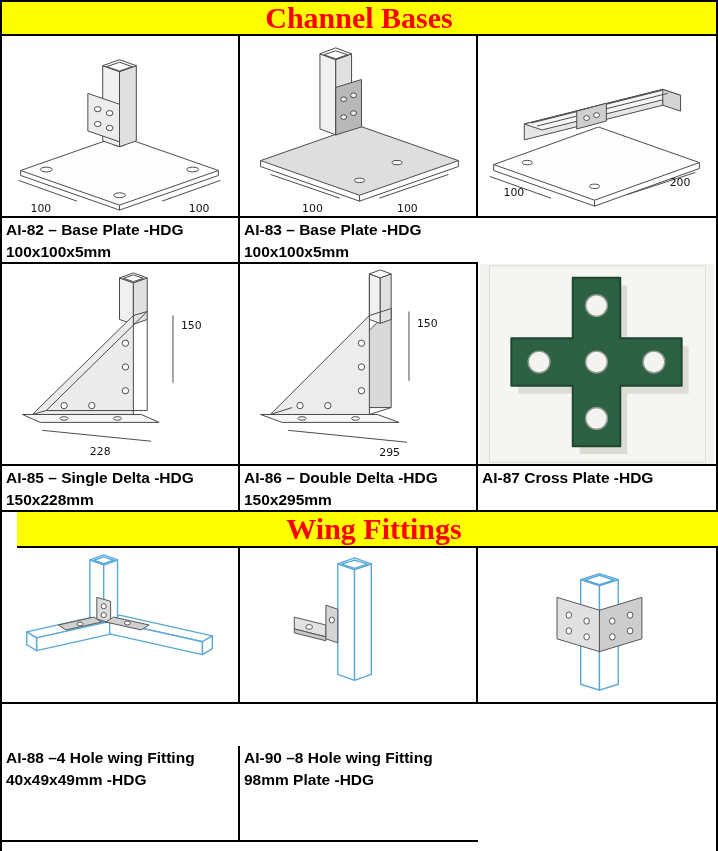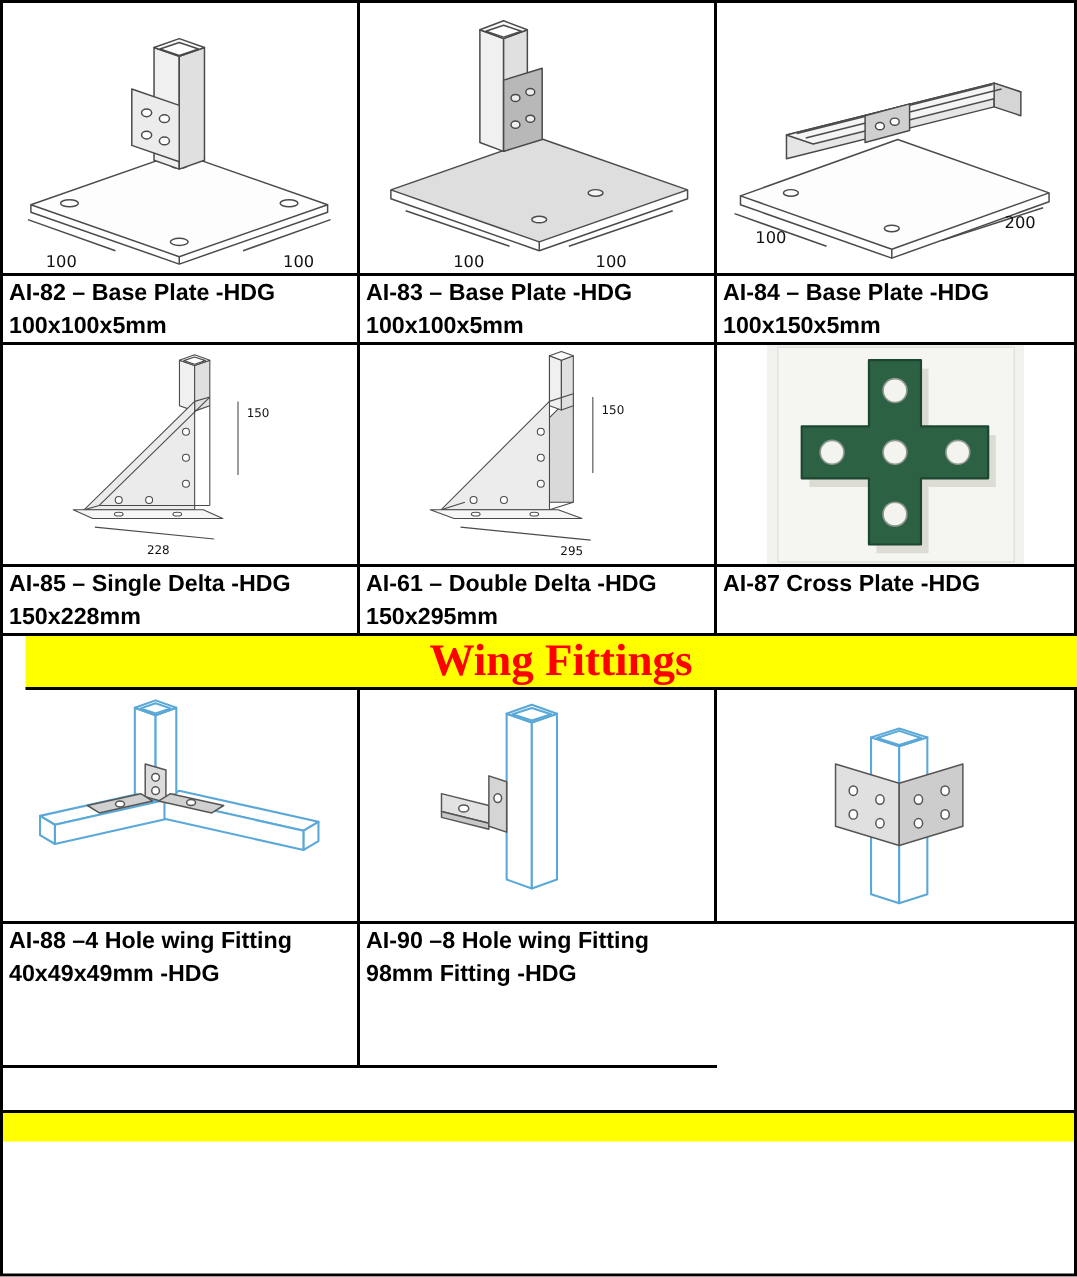--- a/index.html
+++ b/index.html
@@ -8,36 +8,39 @@
   .catalog { width:718px; height:851px; background:#fff; border:2px solid #000; }
   .header-bar {
     background:#ffff00; color:#ff0000;
     font-family:"Liberation Serif", serif; font-weight:bold; font-size:30px;
     display:flex; align-items:center; justify-content:center;
     border-bottom:2px solid #000; width:714px;
   }
   .bar-channel { height:34px; }
   .bar-wing { height:36px;margin-left:15px; }
   .row { display:grid; grid-template-columns:238px 238px 238px; }
-  .h182 { height:182px; } .h202 { height:148px; } .h156 { height:156px; }
-  .h46 { height:46px; } .h96 { height:96px; }
+  .h182 { height:182px; } .h202 { height:202px; } .h156 { height:156px; }
+  .h46 { height:46px; } .h96 { height:96px;margin-top:42px; }
   .cell { border-right:2px solid #000; border-bottom:2px solid #000; overflow:hidden; background:#fff; }
   .cell:last-child { border-right:none; }
   .img-cell { display:flex; align-items:center; justify-content:flex-start; }
   .img-cell svg { width:100%; height:100%; display:block; }
   .label-cell { padding:1px 3px 0 4px; font-size:15.5px; font-weight:bold; line-height:21.5px; color:#000; }
   .gap-row { height:30px; background:#fff; border-bottom:2px solid #000; width:714px; }
   .bottom-strip { height:19px; background:#ffff00; width:714px; }
   svg text { font-family:"DejaVu Sans", sans-serif; }
 </style>
 </head>
 <body>
 
 <div class="catalog">
 
+  <div class="header-bar bar-channel">
+    <span>Channel Bases</span>
+  </div>
 
   <div class="row h182">
 
     <div class="cell img-cell">
       <svg viewBox="0 0 237 182">
         <g stroke="#4a4a4a" stroke-width="1" fill="none" stroke-linejoin="round">
           <polygon points="18,136 118,171 218,136 118,101" fill="#fdfdfd"></polygon>
           <polyline points="18,136 18,141 118,176 218,141 218,136"></polyline>
           <line x1="118" y1="171" x2="118" y2="176"></line>
           <ellipse cx="118" cy="109" rx="6" ry="2.4" fill="#fff"></ellipse>
@@ -112,24 +115,20 @@
   </div>
 
   <div class="row h46">
     <div class="cell label-cell">
       <div>AI-82 – Base Plate -HDG</div>
       <div>100x100x5mm</div>
     </div>
     <div class="cell label-cell">
       <div>AI-83 – Base Plate -HDG</div>
       <div>100x100x5mm</div>
-    </div>
-    <div class="cell label-cell">
-      <div>AI-84 – Base Plate -HDG</div>
-      <div>100x150x5mm</div>
     </div>
   </div>
 
   <div class="row h202">
 
     <div class="cell img-cell">
       <svg viewBox="0 0 237 202">
         <g stroke="#4a4a4a" stroke-width="1" fill="none" stroke-linejoin="round">
           <polygon points="118,14 118,56 132,61 132,19" fill="#f0f0f0"></polygon>
           <polygon points="132,19 132,61 146,56 146,14" fill="#e0e0e0"></polygon>
@@ -201,21 +200,21 @@
       </svg>
     </div>
   </div>
 
   <div class="row h46">
     <div class="cell label-cell">
       <div>AI-85 – Single Delta -HDG</div>
       <div>150x228mm</div>
     </div>
     <div class="cell label-cell">
-      <div>AI-61 – Double Delta -HDG</div>
+      <div>AI-86 – Double Delta -HDG</div>
       <div>150x295mm</div>
     </div>
     <div class="cell label-cell">
       <div>AI-87 Cross Plate -HDG</div>
     </div>
   </div>
 
   <div class="header-bar bar-wing">
     <span>Wing Fittings</span>
   </div>
@@ -290,20 +289,20 @@
     </div>
   </div>
 
   <div class="row h96">
     <div class="cell label-cell">
       <div>AI-88 –4 Hole wing Fitting</div>
       <div>40x49x49mm -HDG</div>
     </div>
     <div class="cell label-cell">
       <div>AI-90 –8 Hole wing Fitting</div>
-      <div>98mm Fitting -HDG</div>
+      <div>98mm Plate -HDG</div>
     </div>
   </div>
 
   <div class="gap-row"></div>
   <div class="bottom-strip"></div>
 
 </div>
 
 </body></html>

